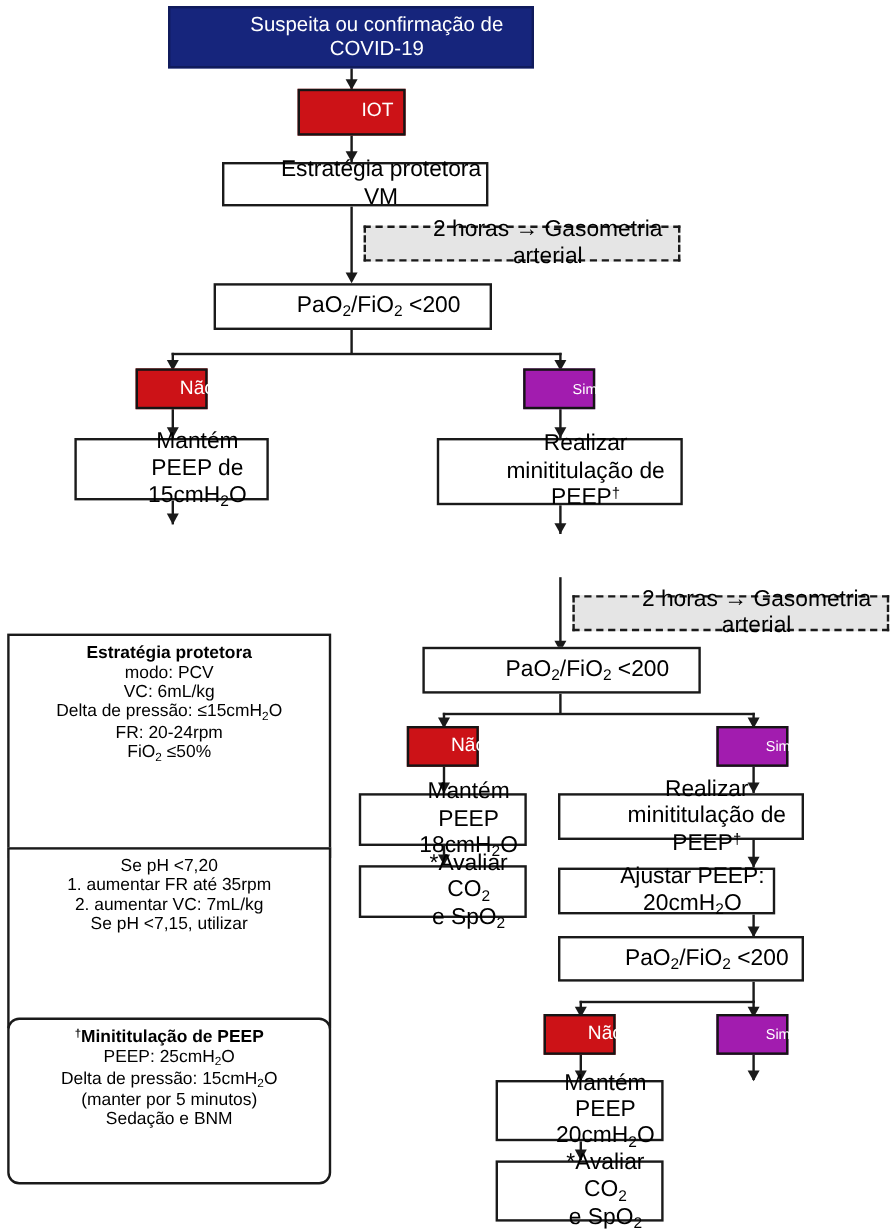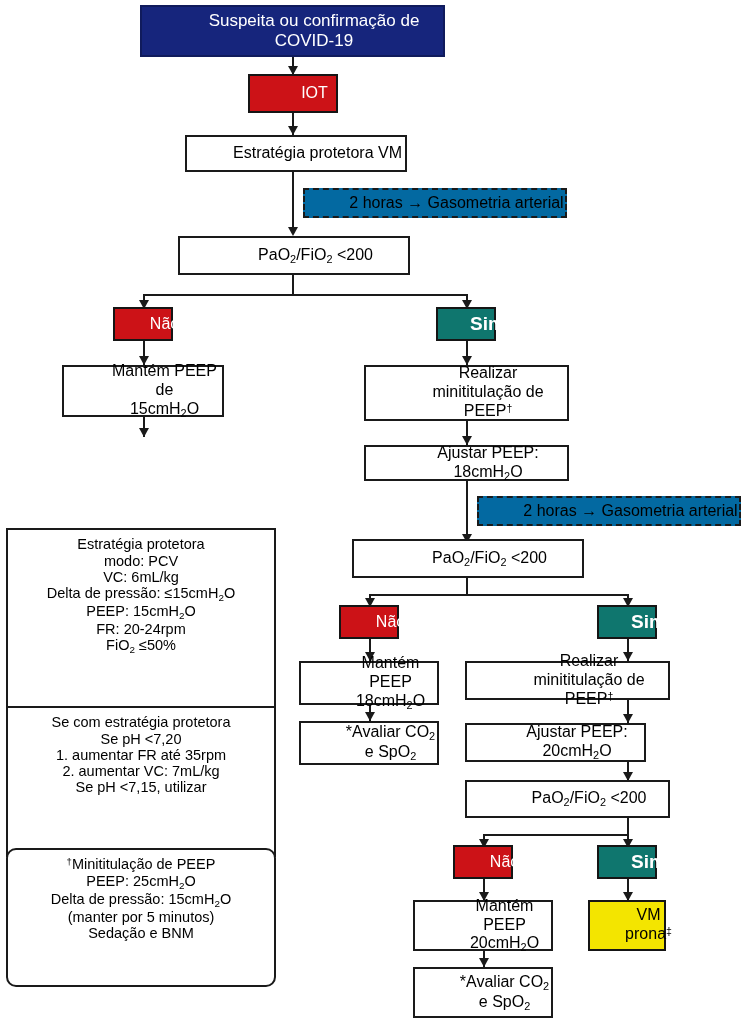--- a/index.html
+++ b/index.html
@@ -2,29 +2,29 @@
 <html><head>
 <meta charset="utf-8">
 <style>
   html,body{margin:0;padding:0;background:#ffffff;}
   body{width:747px;height:1024px;position:relative;overflow:hidden;
        font-family:"Liberation Sans","DejaVu Sans",sans-serif;color:#000;}
   #canvas{position:absolute;left:0;top:0;width:747px;height:1024px;}
 
   .node{position:absolute;box-sizing:border-box;display:flex;align-items:center;
         justify-content:center;text-align:center;line-height:1.18;padding-left:43px;}
-  .box{border:2px solid #1a1a1a;background:#fff;font-size:16px;}
+  .box{border:2px solid #1a1a1a;background:#fff;font-size:19px;}
   .hdr{background:#16257c;border:2px solid #101b5c;color:#fff;font-size:17px;}
   .red{background:#cc1217;border:2px solid #151515;color:#fff;font-size:16px;}
-  .green{background:#0f766e;border:2px solid #151515;color:#fff;font-size:19px;font-weight:bold;}
+  .green{background:#a21caf;border:2px solid #151515;color:#fff;font-size:12px;}
   .yellow{background:#f3e500;border:2px solid #151515;color:#000;font-size:16px;}
-  .dashed{border:2px dashed #1a1a1a;background:#0369a1;font-size:16px;}
+  .dashed{border:2px dashed #1a1a1a;background:#e5e5e5;font-size:19px;}
   .legend{border:2px solid #1a1a1a;background:#fff;font-size:14.5px;
           display:block;text-align:center;padding:6px 4px 7px 4px;}
-  .legend .ttl{font-weight:normal;display:block;margin-bottom:1px;}
+  .legend .ttl{font-weight:bold;display:block;margin-bottom:1px;}
   .legend .ln{display:block;}
   sub{font-size:0.68em;vertical-align:-0.28em;}
   sup{font-size:0.66em;vertical-align:0.42em;}
 
   
   .vline{position:absolute;background:#1a1a1a;width:2px;}
   .hline{position:absolute;background:#1a1a1a;height:2px;}
   .arrow{position:absolute;width:0;height:0;border-left:5.5px solid transparent;
          border-right:5.5px solid transparent;border-top:9px solid #1a1a1a;}
 </style>
@@ -132,23 +132,20 @@
 
   <div class="node box" style="left:62px;top:365px;width:162px;height:52px;">
     <span>Mantém PEEP de<br>15cmH<sub>2</sub>O</span>
   </div>
 
 
   <div class="node box" style="left:364px;top:365px;width:205px;height:56px;">
     <span>Realizar<br>minititulação de PEEP<sup>†</sup></span>
   </div>
 
-  <div class="node box" style="left:364px;top:445px;width:205px;height:36px;">
-    <span>Ajustar PEEP: 18cmH<sub>2</sub>O</span>
-  </div>
 
   <div class="node dashed" style="left:477px;top:496px;width:264px;height:30px;">
     <span>2 horas → Gasometria arterial</span>
   </div>
 
   <div class="node box" style="left:352px;top:539px;width:232px;height:39px;">
     <span>PaO<sub>2</sub>/FiO<sub>2</sub> &lt;200</span>
   </div>
 
   <div class="node red" style="left:339px;top:605px;width:60px;height:34px;">
@@ -188,36 +185,31 @@
   </div>
 
   <div class="node box" style="left:413px;top:900px;width:140px;height:51px;">
     <span>Mantém PEEP<br>20cmH<sub>2</sub>O</span>
   </div>
 
   <div class="node box" style="left:413px;top:967px;width:140px;height:51px;">
     <span>*Avaliar CO<sub>2</sub><br>e SpO<sub>2</sub></span>
   </div>
 
-  <div class="node yellow" style="left:588px;top:900px;width:78px;height:51px;">
-    <span>VM<br>prona<sup>‡</sup></span>
-  </div>
 
   <div class="legend" style="position:absolute;left:6px;top:528px;width:258px;height:170px;">
     <span class="ttl">Estratégia protetora</span>
     <span class="ln">modo: PCV</span>
     <span class="ln">VC: 6mL/kg</span>
     <span class="ln">Delta de pressão: ≤15cmH<sub>2</sub>O</span>
-    <span class="ln">PEEP: 15cmH<sub>2</sub>O</span>
     <span class="ln">FR: 20-24rpm</span>
     <span class="ln">FiO<sub>2</sub> ≤50%</span>
   </div>
 
   <div class="legend" style="position:absolute;left:6px;top:706px;width:258px;height:134px;">
-    <span class="ttl">Se com estratégia protetora</span>
     <span class="ln">Se pH &lt;7,20</span>
     <span class="ln">1. aumentar FR até 35rpm</span>
     <span class="ln">2. aumentar VC: 7mL/kg</span>
     <span class="ln">Se pH &lt;7,15, utilizar</span>
   </div>
 
   <div class="legend" style="position:absolute;left:6px;top:848px;width:258px;height:122px;border-radius:10px;">
     <span class="ttl"><sup>†</sup>Minititulação de PEEP</span>
     <span class="ln">PEEP: 25cmH<sub>2</sub>O</span>
     <span class="ln">Delta de pressão: 15cmH<sub>2</sub>O</span>

